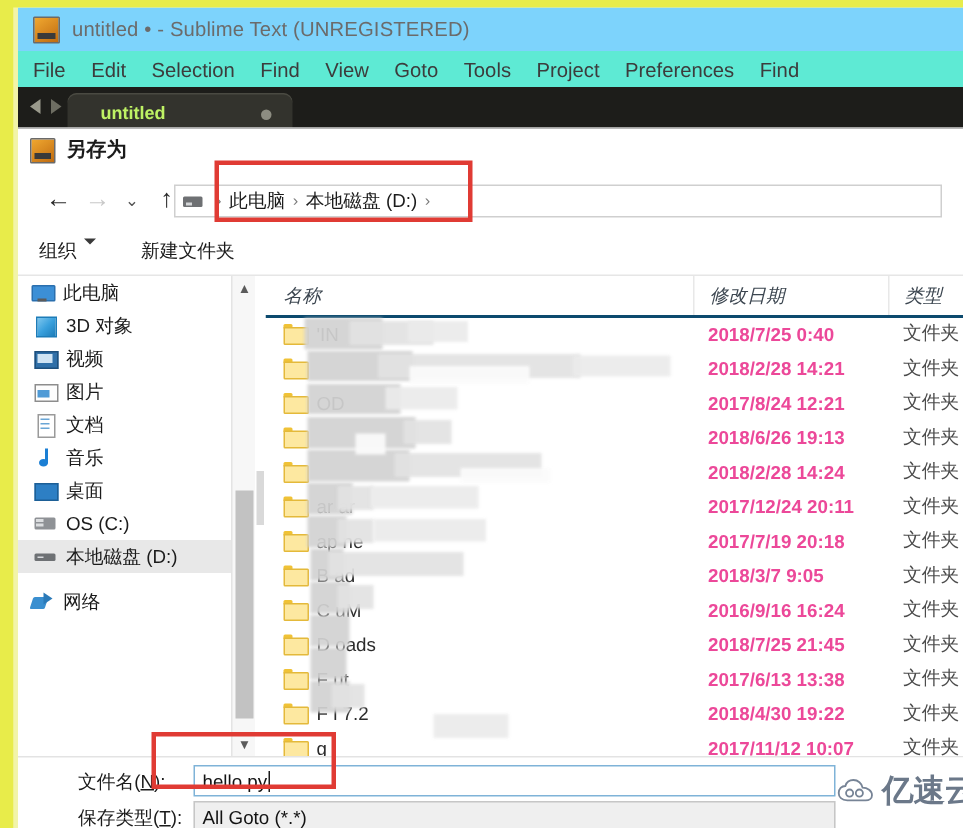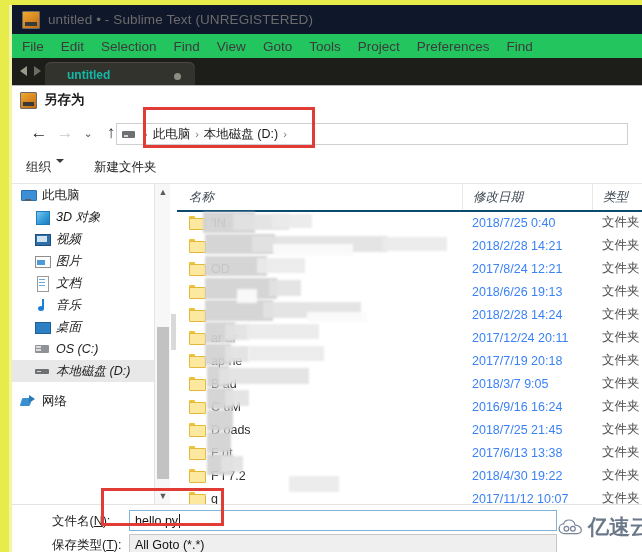--- a/index.html
+++ b/index.html
@@ -30,41 +30,41 @@
     background: #f2f4a8; z-index: 29;
   }
 
   
   .st-window {
     position: absolute; left: 12px; top: 5px; width: 630px; height: 85px;
     background: #ffffff;
   }
   .st-titlebar {
     position: absolute; left: 0; top: 0; width: 630px; height: 29px;
-    background: #0f172a;
+    background: #7dd3fc;
     display: flex; align-items: center;
   }
   .st-icon {
     width: 16px; height: 16px; margin-left: 10px; margin-right: 8px;
     background: linear-gradient(145deg,#f0a830,#c06b10);
     border: 1px solid #6a6a6a;
     border-radius: 1px;
     position: relative; flex: 0 0 auto;
   }
   .st-icon::after {
     content: ""; position: absolute; left: 2px; right: 2px; bottom: 2px;
     height: 4px; background: #3a3a3a;
   }
   .st-title {
     font-size: 13.5px; color: #6b6b6b; white-space: nowrap;
     letter-spacing: 0.1px;
   }
   .st-menubar {
     position: absolute; left: 0; top: 29px; width: 630px; height: 24px;
-    background: #22c55e;
+    background: #5eead4;
     display: flex; align-items: center;
     padding-left: 10px; box-sizing: border-box;
   }
   .st-menu-item {
     font-size: 13.5px; color: #3c3c3c;
     margin-right: 17px; white-space: nowrap;
     cursor: default;
   }
   .st-tabbar {
     position: absolute; left: 0; top: 53px; width: 630px; height: 32px;
@@ -86,21 +86,21 @@
     border-left: 7px solid #6d6d62;
   }
   .st-tab {
     position: absolute; left: 33px; top: 4px; width: 150px; height: 28px;
     background: #33332d;
     border-radius: 6px 6px 0 0;
     box-shadow: inset 0 1px 0 #4a4a42;
   }
   .st-tab-label {
     position: absolute; left: 22px; top: 6px;
-    font-size: 12px; color: #14b8a6; font-weight: bold;
+    font-size: 12px; color: #bef264; font-weight: bold;
   }
   .st-tab-dot {
     position: absolute; right: 14px; top: 11px;
     width: 7px; height: 7px; border-radius: 50%;
     background: #8d8d82;
   }
 
   
   .dlg {
     position: absolute; left: 12px; top: 85px; width: 630px; height: 467px;
@@ -199,21 +199,21 @@
   .sidebar {
     position: absolute; left: 0; top: 0; width: 142px; height: 320px;
     background: #ffffff;
     overflow: hidden;
   }
   .side-item {
     display: flex; align-items: center;
     height: 22px; padding-left: 8px;
     font-size: 12.5px; color: #1b1b1b; white-space: nowrap;
   }
-  .side-item.indent { padding-left: 22px; font-style: italic; }
+  .side-item.indent { padding-left: 10px; }
   .side-item.selected { background: #e8e8e8; }
   .side-ico {
     width: 16px; height: 16px; margin-right: 6px;
     flex: 0 0 auto; position: relative;
   }
   
   .ico-pc::before {
     content:""; position:absolute; left:1px; top:3px; width:14px; height:9px;
     background:#3c8fd6; border:1px solid #2a6fae; border-radius:1px;
   }
@@ -382,21 +382,21 @@
     border-radius: 0 1px 1px 1px;
   }
   .fl-name {
     position: absolute; left: 34px; top: 0; height: 23px;
     display: flex; align-items: center;
     font-size: 12.5px; color: #2b2b2b; white-space: nowrap;
   }
   .fl-date {
     position: absolute; left: 295px; top: 0; height: 23px;
     display: flex; align-items: center;
-    font-size: 12.5px; color: #3b82f6; white-space: nowrap;
+    font-size: 12.5px; color: #ec4899; white-space: nowrap; font-weight: bold;
   }
   .fl-type {
     position: absolute; left: 425px; top: 0; height: 23px;
     display: flex; align-items: center;
     font-size: 12.5px; color: #4c4c4c; white-space: nowrap;
   }
 
   
   .mosaic {
     position: absolute; pointer-events: none;

